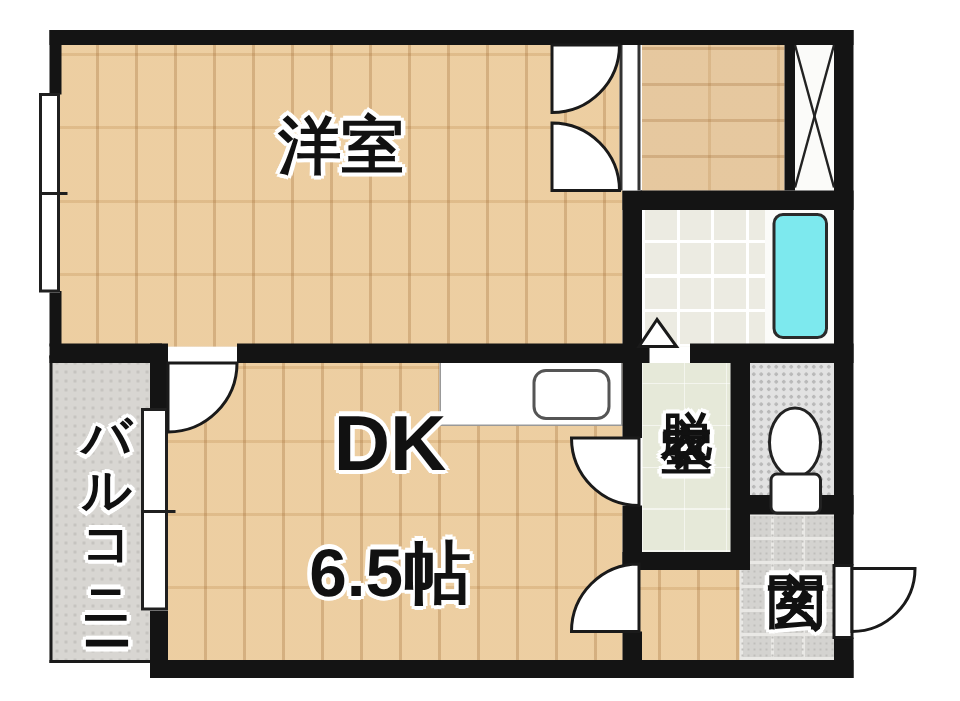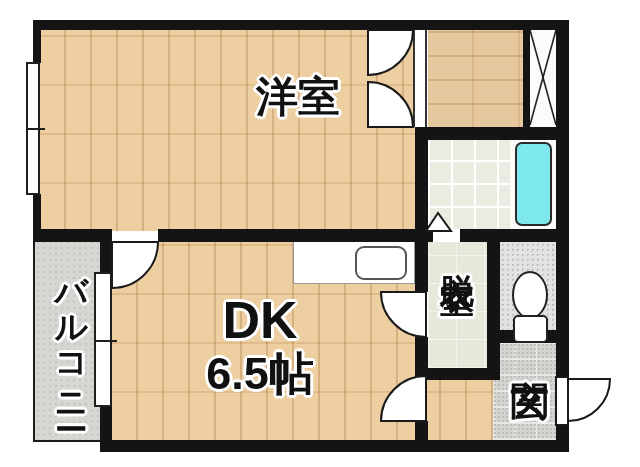--- a/index.html
+++ b/index.html
@@ -133,28 +133,28 @@
     <g stroke="#222" stroke-width="1.6">
       <line x1="530" y1="30" x2="556" y2="125"></line>
       <line x1="530" y1="125" x2="556" y2="30"></line>
     </g>
     <g fill="#ffffff" stroke="#222" stroke-width="2">
       <ellipse cx="530" cy="295" rx="17" ry="23"></ellipse>
       <rect x="514" y="316" width="33" height="26" rx="4"></rect>
     </g>
   </svg>
 
-  <div class="lbl h" style="left:115px;top:74px;width:225px;text-align:right;">
+  <div class="lbl h" style="left:115px;top:74px;width:225px;">
     <div style="font-size:42px;">洋室</div>
   </div>
 
 
-  <div class="lbl h" style="left:150px;top:292px;width:220px;">
+  <div class="lbl h" style="left:150px;top:268px;width:220px;">
     <div style="font-size:52px;">DK</div>
-    <div style="font-size:45px;">6.5帖</div>
+    <div style="font-size:45px;margin-top:32px;">6.5帖</div>
   </div>
 
   <div class="lbl v" style="left:53px;top:254px;height:185px;font-size:33px;">バルコニー</div>
 
   <div class="lbl v" style="left:438px;top:246px;height:128px;font-size:34px;letter-spacing:4px;">脱衣室</div>
 
   <div class="lbl v" style="left:508px;top:349px;height:92px;font-size:38px;letter-spacing:4px;">玄関</div>
 
 </div>
 

